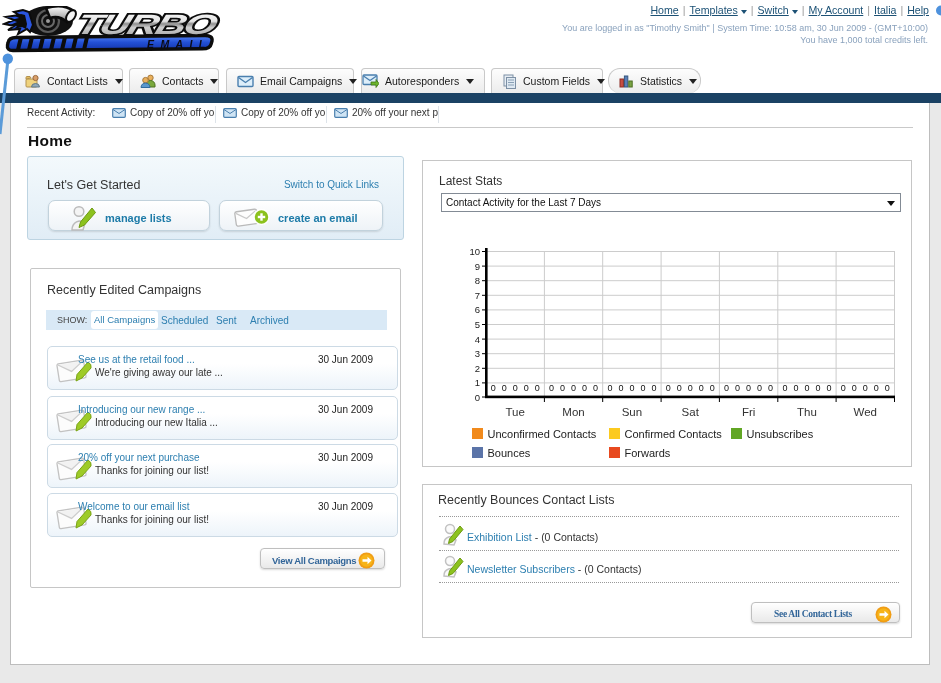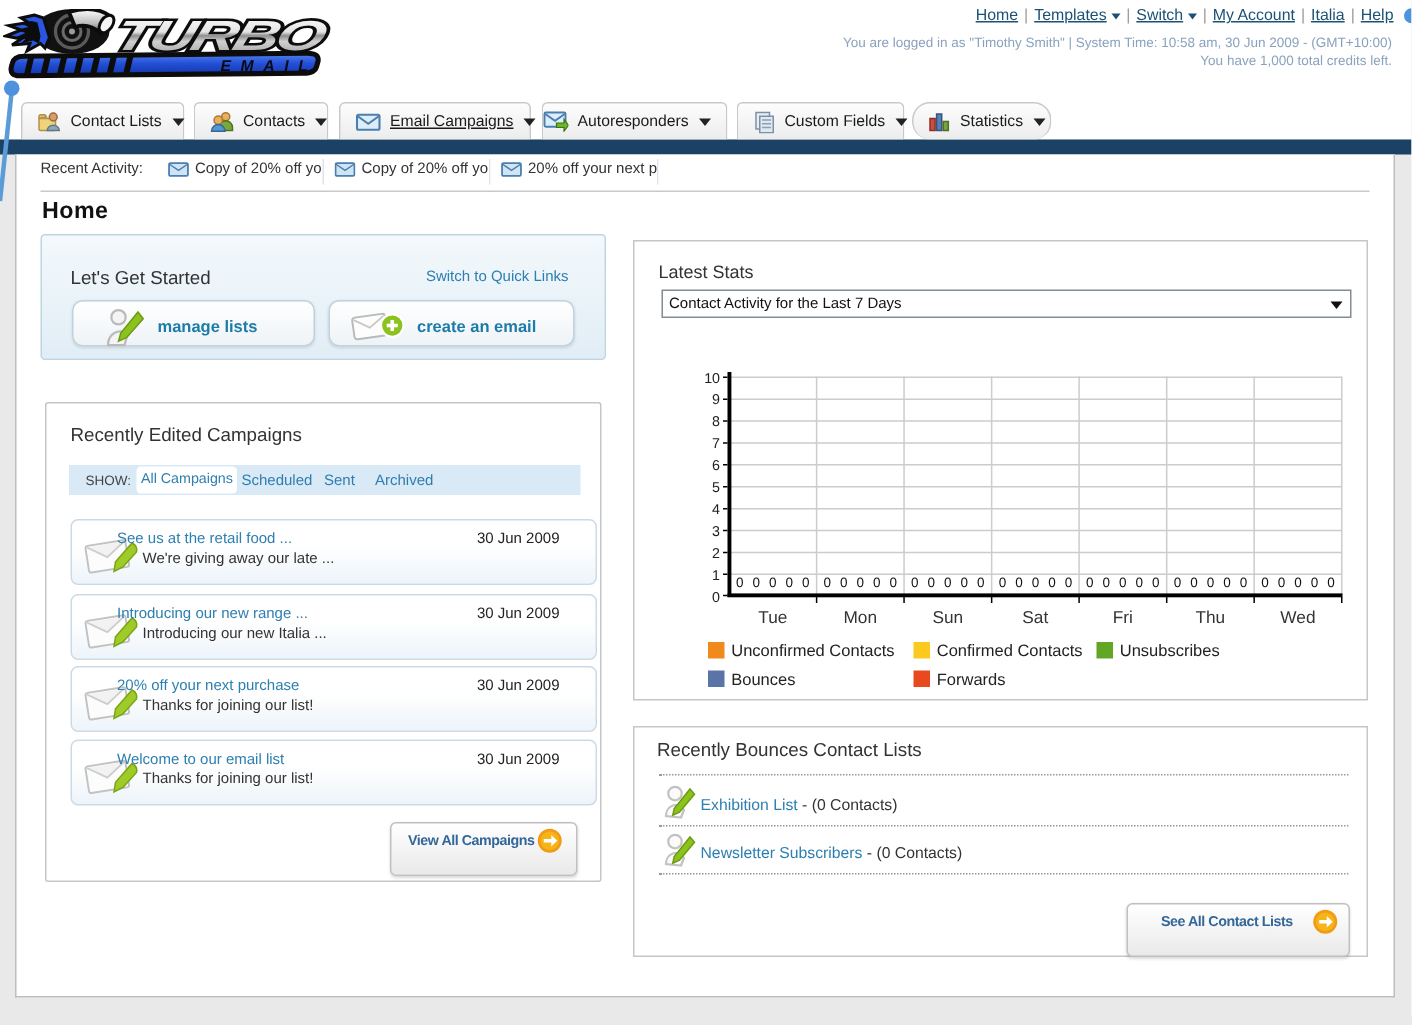--- a/index.html
+++ b/index.html
@@ -41,21 +41,21 @@
 #campaigns .ttl { position:absolute; left:16px; top:14px; font-size:12.5px; color:#333; }
 #showbar { position:absolute; left:15px; top:41px; width:341px; height:20px; background:#d9e9f6; font-size:10px; }
 #showbar .shw { position:absolute; left:11px; top:5px; font-size:9px; color:#444; }
 #showbar .pill { position:absolute; left:45px; top:1px; height:18px; line-height:18px; padding:0 3px; font-size:9.5px; background:#fff; border-radius:3px; color:#2d7fb0; }
 #showbar a { color:#2d7fb0; position:absolute; top:5px; }
 .citem { position:absolute; left:16px; width:351px; height:44px; border:1px solid #ccdae5; border-radius:5px; background:linear-gradient(#ffffff 40%,#edf4fa); }
 .citem .t1 { position:absolute; left:30px; top:7px; font-size:10px; color:#2d7fb0; }
 .citem .t2 { position:absolute; left:47px; top:20px; font-size:10px; color:#333; }
 .citem .dt { position:absolute; right:24px; top:7px; font-size:10px; color:#222; }
 .citem svg.env { position:absolute; left:7px; top:9px; }
-.smallbtn { position:absolute; height:36px; background:linear-gradient(#ffffff,#e9e9e9); border:1px solid #bfbfbf; border-radius:4px; box-shadow:0 1px 2px rgba(0,0,0,.15); font-size:10px; font-weight:bold; color:#336699; white-space:nowrap; }
+.smallbtn { position:absolute; height:21px; background:linear-gradient(#ffffff,#e9e9e9); border:1px solid #bfbfbf; border-radius:4px; box-shadow:0 1px 2px rgba(0,0,0,.15); font-size:10px; font-weight:bold; color:#336699; white-space:nowrap; }
 .smallbtn span { position:absolute; top:6px; letter-spacing:-.3px; font-size:9.5px; }
 .smallbtn svg { position:absolute; top:3px; }
 
 #stats { position:absolute; left:412px; top:57px; width:490px; height:307px; background:#fff; border:1px solid #c6c6c6; }
 #stats .ttl { position:absolute; left:16px; top:13px; font-size:12px; color:#333; }
 #statsel { position:absolute; left:18px; top:32px; width:460px; height:19px; border:1px solid #838b95; background:#fff; font-size:10px; color:#111; line-height:17px; padding-left:4px; }
 #statsel .selarr { position:absolute; right:5px; top:7px; width:0; height:0; border-left:4px solid transparent; border-right:4px solid transparent; border-top:5px solid #111; }
 
 #contactlists { position:absolute; left:412px; top:381px; width:490px; height:154px; background:#fff; border:1px solid #c6c6c6; }
 #contactlists .ttl { position:absolute; left:15px; top:8px; font-size:12.5px; color:#333; }
@@ -145,21 +145,21 @@
     </svg>
   Contact Lists<span class="caret"></span></div>
 <div class="tab" style="left:129px; width:90px; padding-left:10px;">
   <svg width="16" height="15" viewBox="0 0 16 15">
       <circle cx="10.5" cy="3.8" r="2.7" fill="#e9b05c" stroke="#a8793a"></circle>
       <path d="M6,11 a4.5,4.5 0 0 1 9,0 l0,2 -9,0 z" fill="#7aa83c" stroke="#4c7320"></path>
       <circle cx="5.5" cy="6.2" r="2.8" fill="#e9b05c" stroke="#a8793a"></circle>
       <path d="M1,13.5 a4.5,4.5 0 0 1 9,0 z" fill="#5a97cc" stroke="#2f6a9e"></path>
     </svg>
   Contacts<span class="caret"></span></div>
-<div class="tab" style="left:226px; width:128px; padding-left:10px;text-decoration:underline;">
+<div class="tab" style="left:226px; width:128px; padding-left:10px;">
   <svg width="17" height="13" viewBox="0 0 17 13">
       <rect x="1" y="1.5" width="15" height="10" rx="1" fill="#ddeefa" stroke="#4a7fae" stroke-width="1.4"></rect>
       <path d="M1.5,2.5 l7,5 7,-5" fill="none" stroke="#4a7fae" stroke-width="1.4"></path>
     </svg>
   Email Campaigns<span class="caret"></span></div>
 <div class="tab" style="left:361px; width:124px; ">
   <svg width="17" height="14" viewBox="0 0 17 14">
       <rect x="1" y="1" width="14" height="9.5" rx="1" fill="#ddeefa" stroke="#4a7fae" stroke-width="1.3"></rect>
       <path d="M1.5,2 l6.5,4.5 6.5,-4.5" fill="none" stroke="#4a7fae" stroke-width="1.3"></path>
       <path d="M9,8 l5,0 0,-2.5 3,4 -3,4 0,-2.5 -5,0 z" fill="#6cb52d" stroke="#3c7312" stroke-width="0.8"></path>
@@ -439,21 +439,21 @@
     <div class="clitem" style="top:46px;"><a href="#">Exhibition List</a><span class="rest"> - (0 Contacts)</span></div>
     <div class="dotline" style="top:65px;"></div>
     <svg class="clicon" style="top:70px;" width="22" height="24" viewBox="0 0 22 24">
         <circle cx="8" cy="6" r="4.5" fill="#fbfbfb" stroke="#c2c2c2" stroke-width="1.5"></circle>
         <path d="M2,21 a6.5,7 0 0 1 12,-4 l-2,5 z" fill="#fbfbfb" stroke="#c2c2c2" stroke-width="1.5"></path>
         <path d="M18,3 l3,3.5 -10,12 -4.5,2 1,-4.5 z" fill="#8cc21e" stroke="#6d9a12"></path>
       </svg>
     <div class="clitem" style="top:78px;"><a href="#">Newsletter Subscribers</a><span class="rest"> - (0 Contacts)</span></div>
     <div class="dotline" style="top:97px;"></div>
     <div class="smallbtn" style="left:328px; top:117px; width:149px;">
-      <span style="left:22px;">See All Contact Lists</span>
+      <span style="left:22px;font-family:Liberation Serif, serif;">See All Contact Lists</span>
       <svg style="right:7px;" width="17" height="17" viewBox="0 0 17 17">
           <circle cx="8.5" cy="8.5" r="8" fill="#f09d15"></circle>
           <circle cx="8.5" cy="8.5" r="6.2" fill="#f7b418"></circle>
           <path d="M4.5,7.3 l5,0 0,-2.6 4,3.8 -4,3.8 0,-2.6 -5,0 z" fill="#fff"></path>
         </svg>
     </div>
   </div>
 </div>
 
 </body></html>

